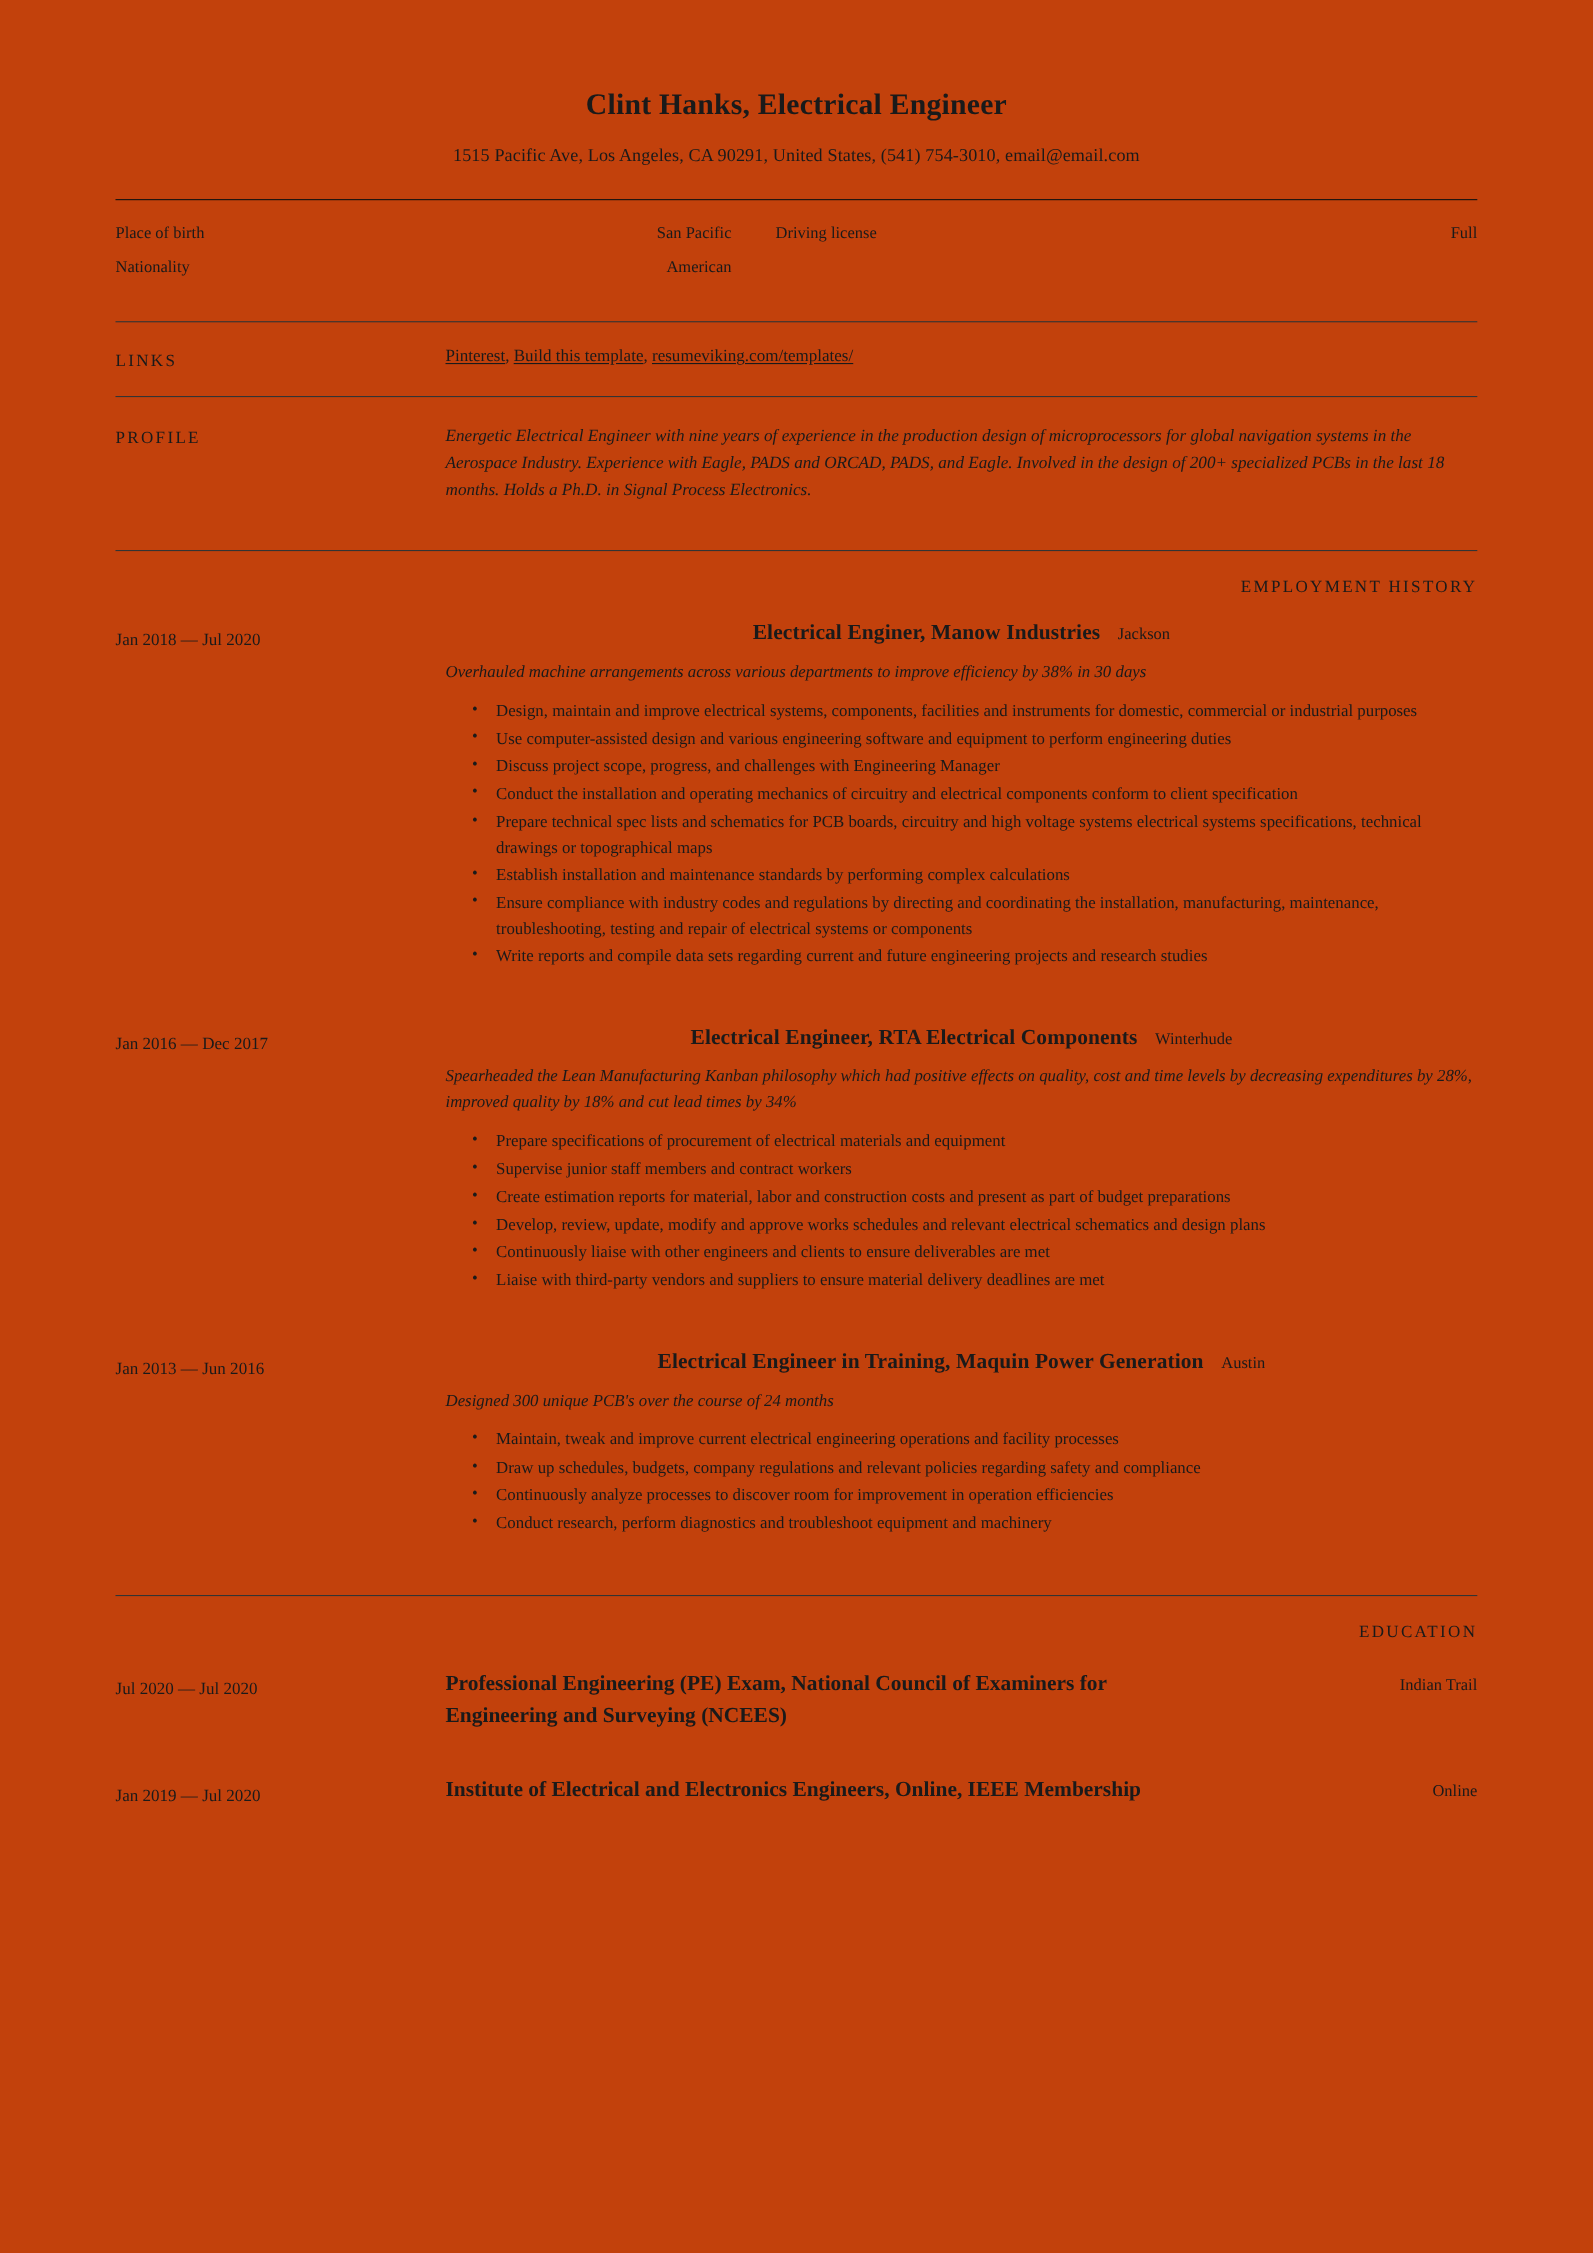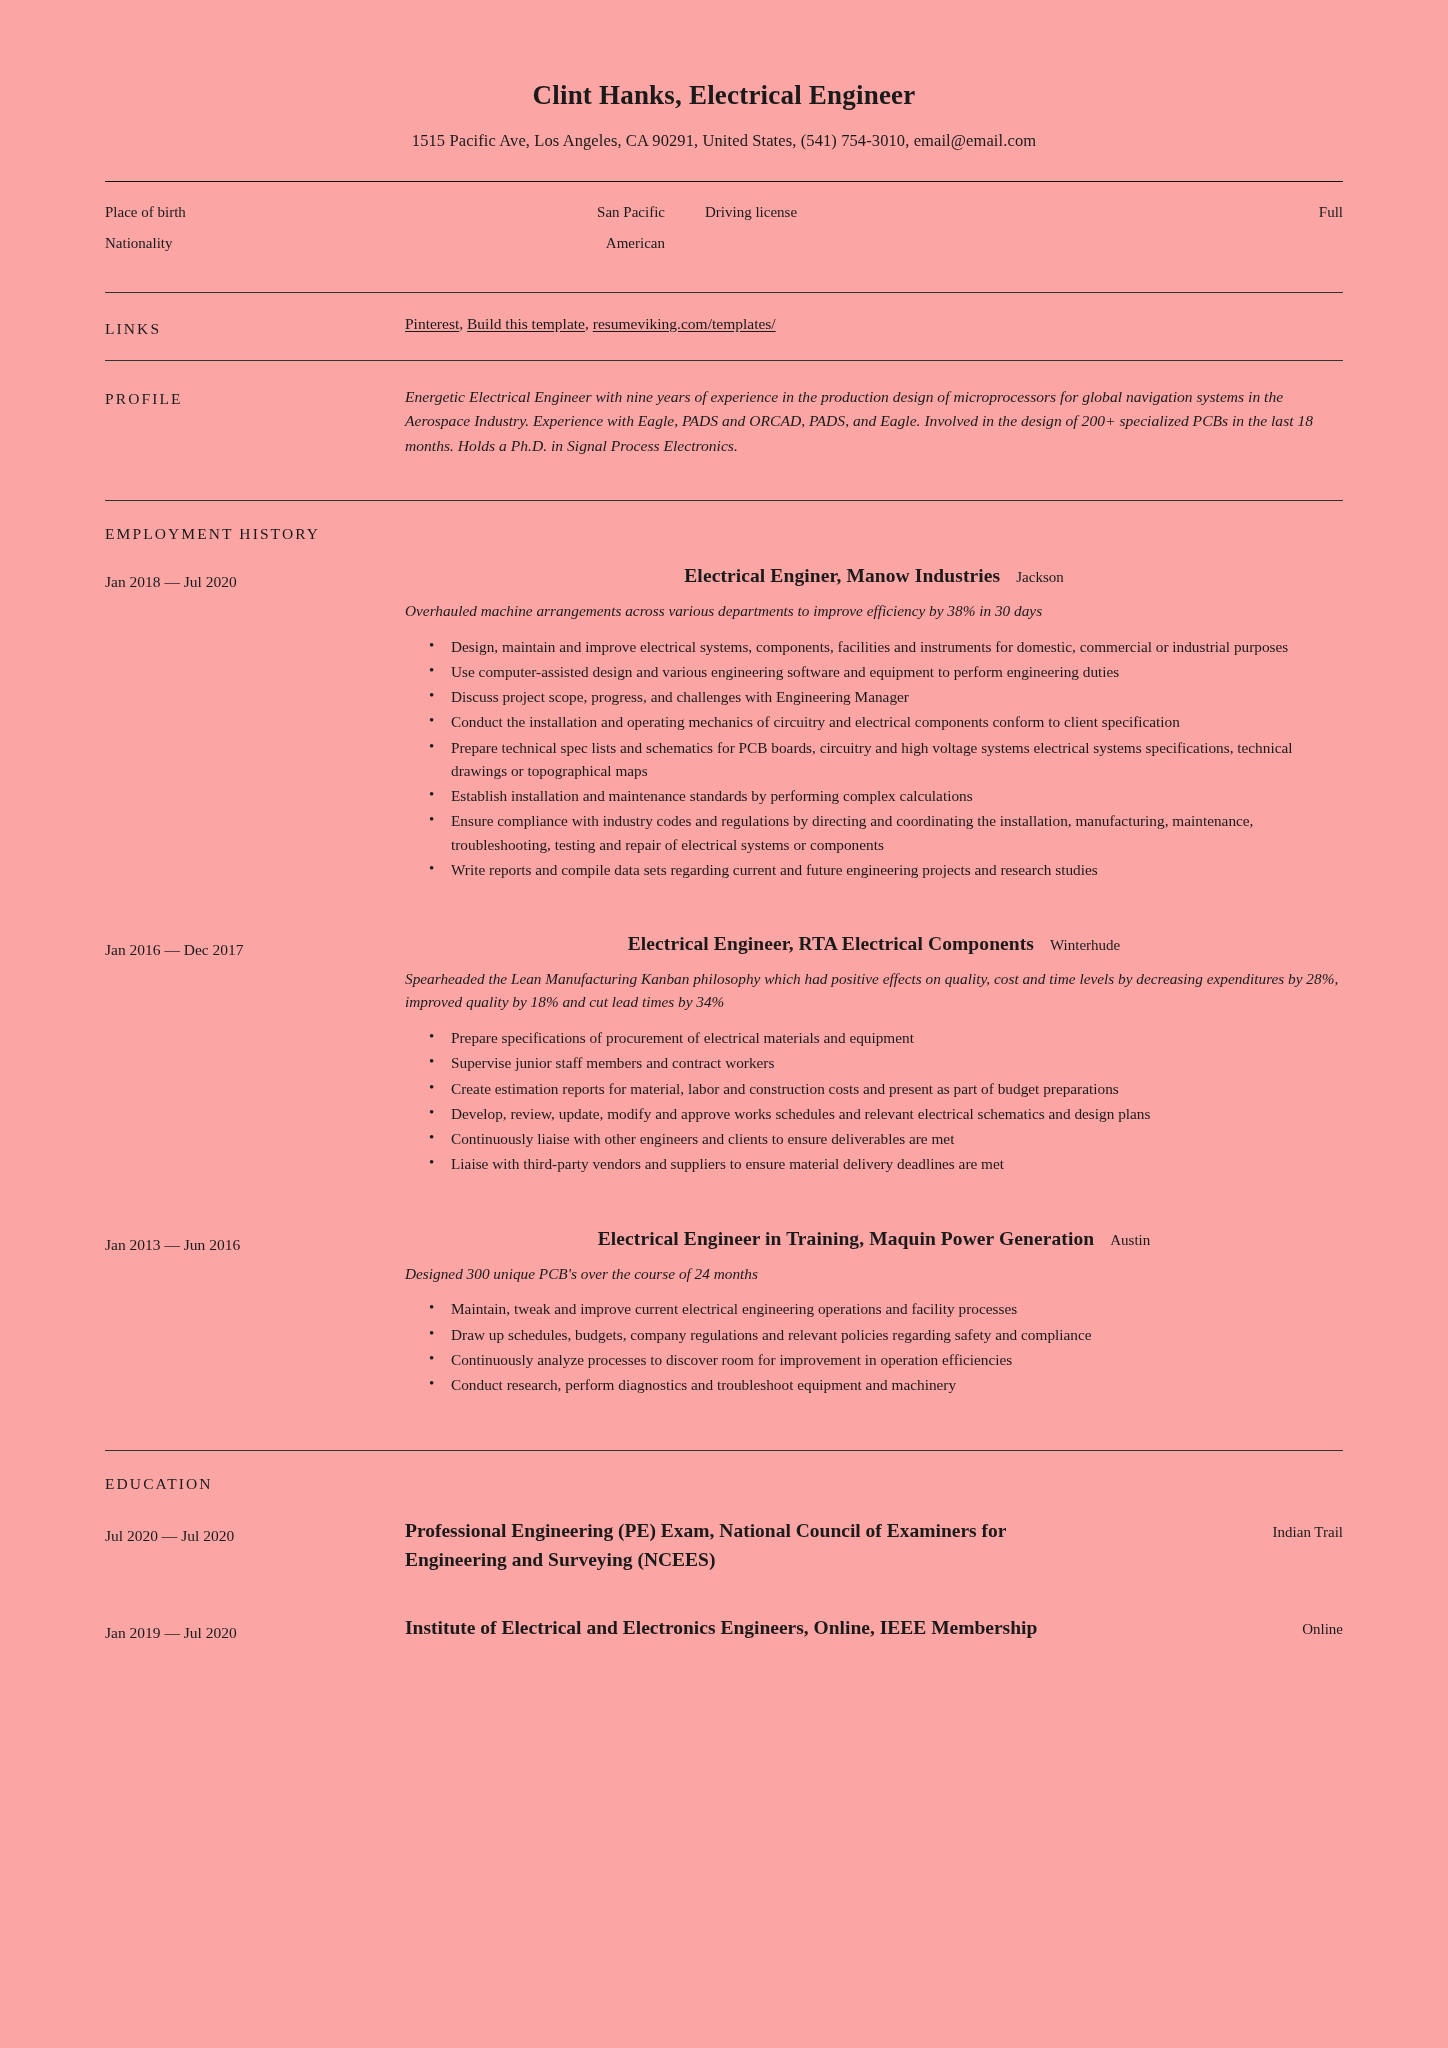--- a/index.html
+++ b/index.html
@@ -8,21 +8,21 @@
     background: #ffffff;
   }
   body {
     width: 1448px;
     font-family: "Liberation Serif", serif;
     color: #1a1a1a;
   }
   .page {
     width: 1448px;
     min-height: 2048px;
-    background: #fca5a5;
+    background: #c2410c;
     box-sizing: border-box;
     padding: 60px 105px 40px 105px;
     position: relative;
   }
   
   .doc-title {
     text-align: center;
     font-size: 27px;
     font-weight: bold;
     letter-spacing: 0.2px;
@@ -110,20 +110,21 @@
     padding: 24px 0 24px 0;
   }
   .profile-text {
     font-style: italic;
     font-size: 15.6px;
     line-height: 1.55;
   }
   
   .section-head {
     padding: 22px 0 6px 0;
+    text-align: right;
   }
   .job {
     display: flex;
     align-items: flex-start;
     padding: 16px 0 0 0;
   }
   .job-dates {
     width: 300px;
     flex: 0 0 300px;
     font-size: 15.5px;

